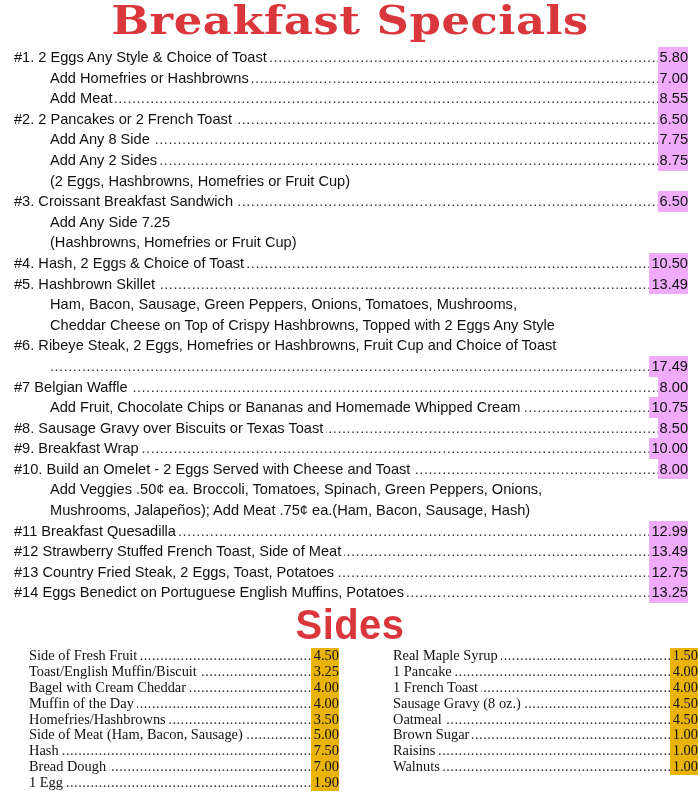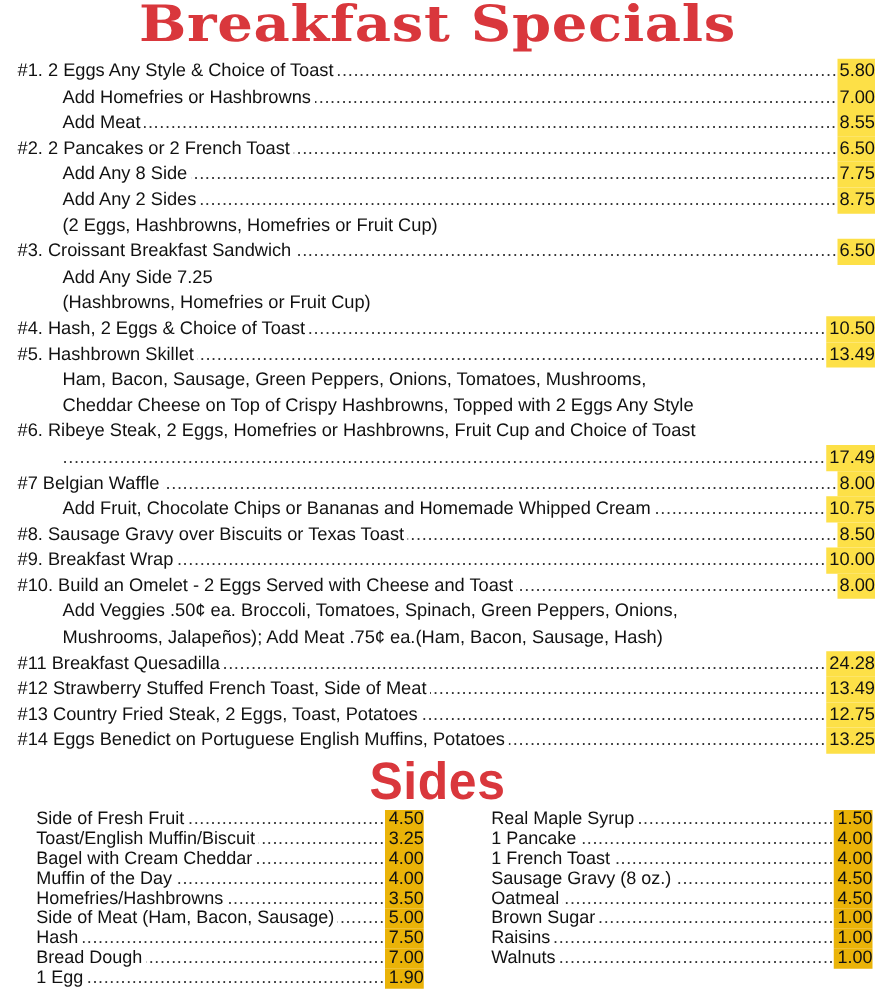--- a/index.html
+++ b/index.html
@@ -7,24 +7,24 @@
            font-family: "Liberation Sans", sans-serif; color: #111; }
     .title { position: absolute; left: 0; width: 700px; text-align: center;
              font-family: "DejaVu Serif", serif; font-weight: bold; color: #d9373c;
              letter-spacing: 0.5px; }
     .title.main { top: -4px; font-size: 40px; transform: scaleX(1.12); transform-origin: center; }
     .title.sides { top: 601px; font-size: 42px; font-family: "Liberation Sans", sans-serif; font-weight: bold; transform: scaleX(0.95); }
     .menu { position: absolute; left: 0; top: 47px; width: 700px; }
     .row { position: relative; height: 20.6px; font-size: 14.6px; line-height: 20.6px; white-space: nowrap; }
     .row .label { position: absolute; left: 0; top: 0; background: #fff; padding-right: 3px; z-index: 2; }
     .row .leader { position: absolute; top: 0; height: 20.6px; overflow: hidden; color: #333; z-index: 1; letter-spacing: 0.5px; }
-    .row .price { position: absolute; right: 0; top: 0; background: #fde047; padding-left: 2px; z-index: 2; }
+    .row .price { position: absolute; right: 12px; top: 0; background: #f0abfc; padding-left: 2px; z-index: 2; }
     .lvl0 .label { left: 14px; text-align: right; }
     .lvl1 .label { left: 50px; }
-    .sides-col { position: absolute; top: 648px; }
+    .sides-col { position: absolute; top: 648px; font-family: Liberation Serif, serif; }
     .sides-col.left { left: 29px; width: 310px; }
     .sides-col.right { left: 357px; width: 305px; margin-left: 36px; }
     .srow { position: relative; height: 15.9px; font-size: 14.4px; line-height: 15.9px; white-space: nowrap; }
     .srow .label { position: absolute; left: 0; top: 0; background: #fff; padding-right: 3px; z-index: 2; }
     .srow .leader { position: absolute; left: 0; right: 0; top: 0; overflow: hidden; color: #333; z-index: 1; letter-spacing: 0.5px; }
     .srow .price { position: absolute; right: 0; top: 0; background: #eab308; padding-left: 3px; z-index: 2; }
   </style>
 </head>
 <body>
 
@@ -126,21 +126,21 @@
     </div>
     <div class="row lvl1">
       <span class="label">Add Veggies .50¢ ea. Broccoli, Tomatoes, Spinach, Green Peppers, Onions,</span>
     </div>
     <div class="row lvl1">
       <span class="label">Mushrooms, Jalapeños);  Add Meat .75¢ ea.(Ham, Bacon, Sausage, Hash)</span>
     </div>
     <div class="row lvl0">
       <span class="label">#11 Breakfast Quesadilla</span>
       <span class="leader" style="left: 14px; right: 14px;">............................................................................................................................................................................................................................................................................................................</span>
-      <span class="price">24.28</span>
+      <span class="price">12.99</span>
     </div>
     <div class="row lvl0">
       <span class="label">#12 Strawberry Stuffed French Toast, Side of Meat</span>
       <span class="leader" style="left: 14px; right: 14px;">............................................................................................................................................................................................................................................................................................................</span>
       <span class="price">13.49</span>
     </div>
     <div class="row lvl0">
       <span class="label">#13 Country Fried Steak, 2 Eggs, Toast, Potatoes</span>
       <span class="leader" style="left: 14px; right: 14px;">............................................................................................................................................................................................................................................................................................................</span>
       <span class="price">12.75</span>

